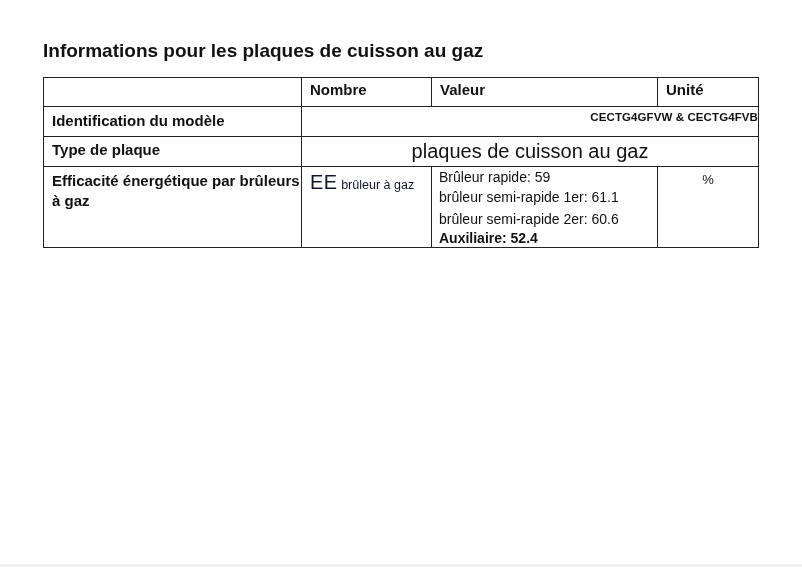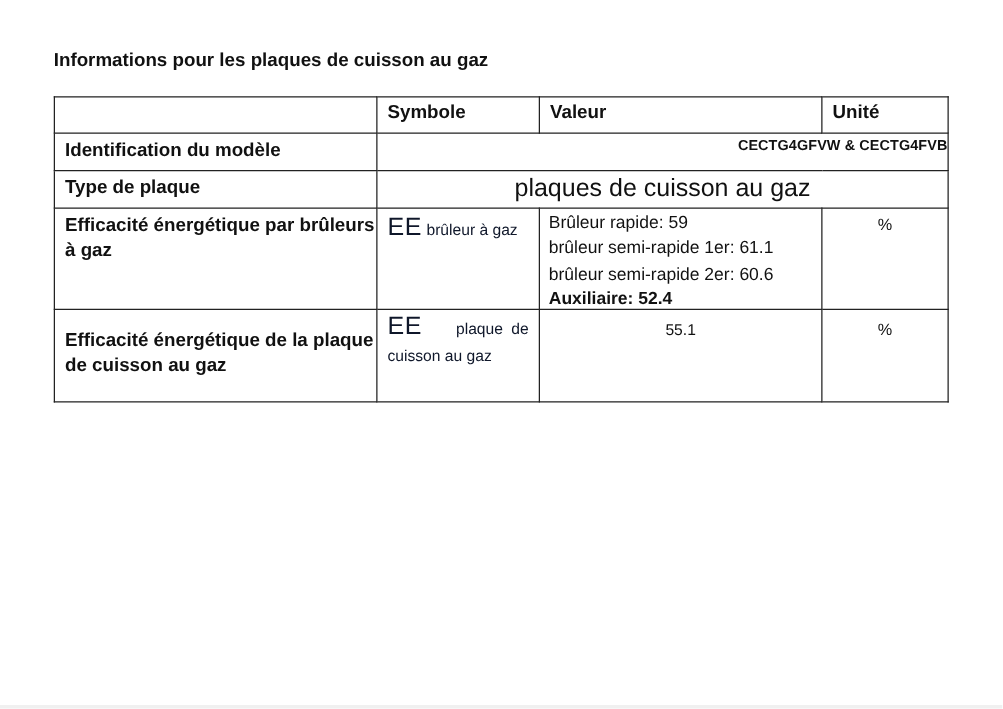--- a/index.html
+++ b/index.html
@@ -24,21 +24,21 @@
     .bottom-line {
       position: absolute;
       left: 0; top: 564px;
       width: 802px; height: 3px;
       background: #f0f0f0;
     }
     .doc-title {
       position: absolute;
       left: 43px;
       top: 40px;
-      font-size: 15px;
+      font-size: 19px;
       font-weight: bold;
       color: #111111;
       white-space: nowrap;
     }
     table.spec {
       position: absolute;
       left: 43px;
       top: 77px;
       border-collapse: collapse;
       table-layout: fixed;
@@ -132,21 +132,21 @@
     <col class="col2">
     <col class="col3">
     <col class="col4">
   </colgroup>
   <tbody>
       <tr style="height:29px">
     <td>
           <div class="hdr"></div>
         </td>
     <td>
-          <div class="hdr">Symbole</div>
+          <div class="hdr">Nombre</div>
         </td>
     <td>
           <div class="hdr">Valeur</div>
         </td>
     <td>
           <div class="hdr">Unité</div>
         </td>
   </tr>
 
   <tr style="height:30px">
@@ -184,31 +184,14 @@
         <div>brûleur semi-rapide 1er:  61.1</div>
         <div>brûleur semi-rapide 2er:  60.6</div>
         <div>Auxiliaire: 52.4</div>
       </div>
     </td>
     <td>
           <div class="pct" style="padding-top:5px">%</div>
         </td>
   </tr>
 
-  <tr style="height:74px">
-    <td>
-          <div class="label" style="padding-top:15px">Efficacité énergétique de la plaque de cuisson au gaz</div>
-        </td>
-    <td>
-      <div class="sym sym2" style="padding-top:2px">
-        <span class="ee">EE</span>&nbsp;&nbsp;&nbsp;
-        <span class="sub">plaque de cuisson au gaz</span>
-      </div>
-    </td>
-    <td>
-          <div class="center-val" style="padding-top:9px">55.1</div>
-        </td>
-    <td>
-          <div class="pct">%</div>
-        </td>
-  </tr>
 </tbody>
   </table>
 
 </body></html>

